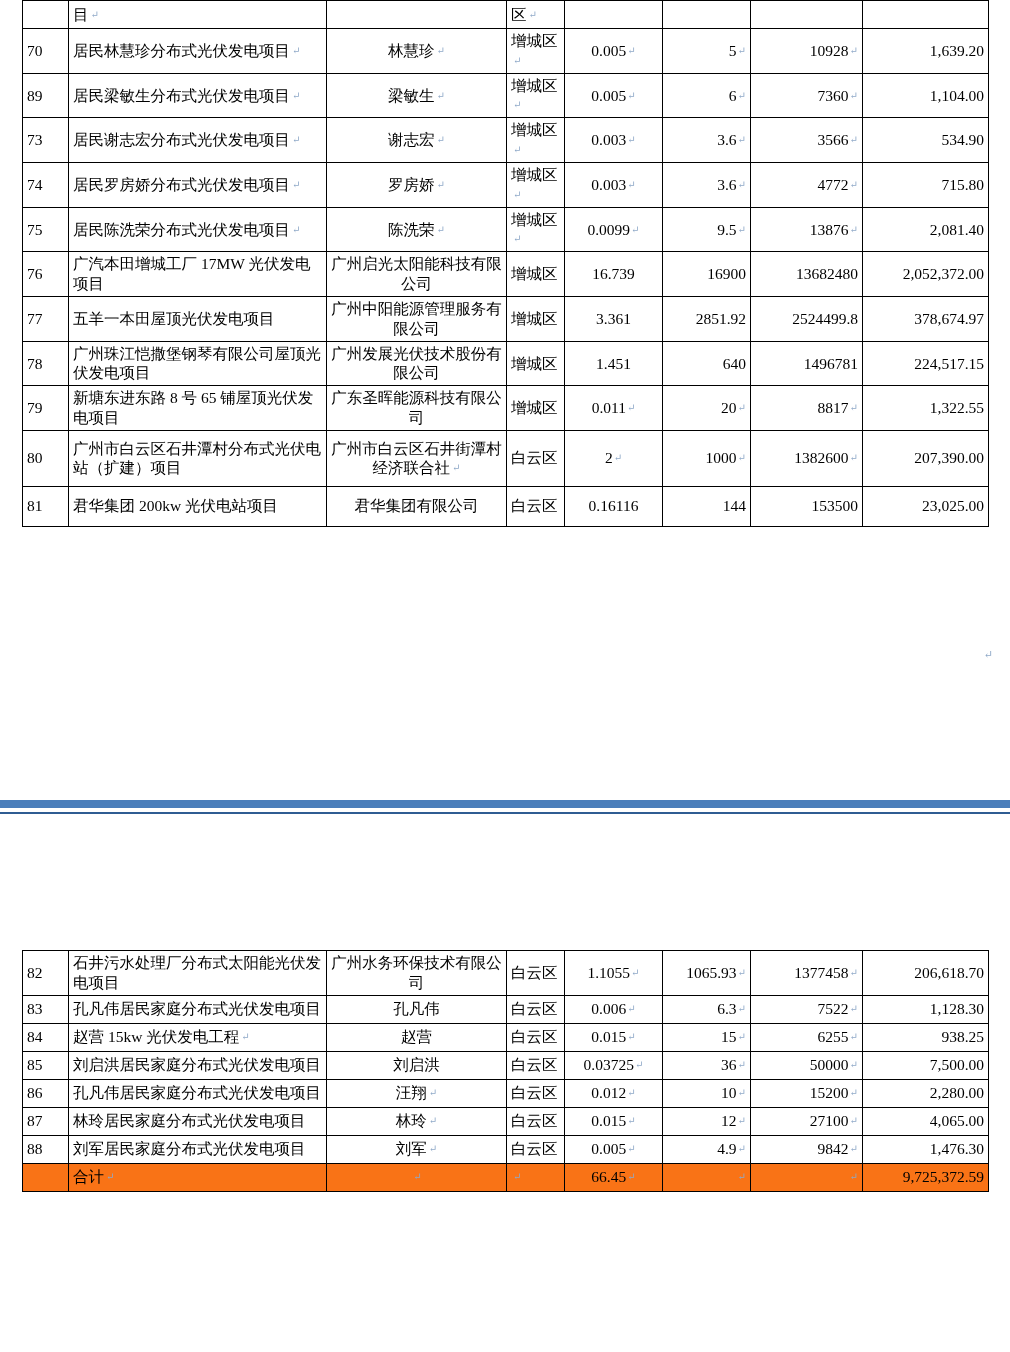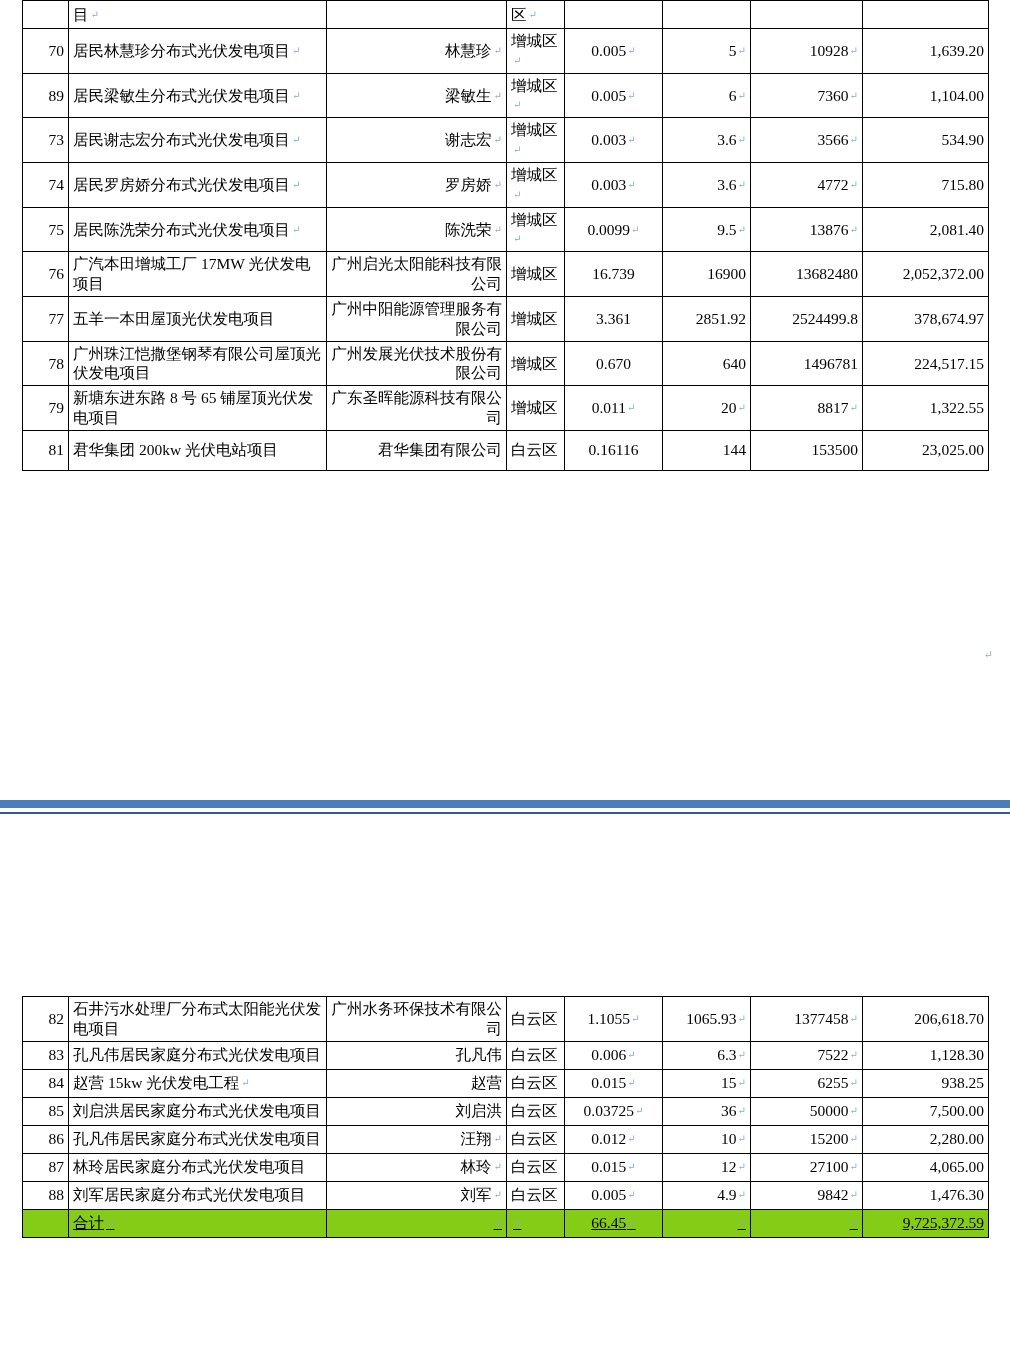--- a/index.html
+++ b/index.html
@@ -19,21 +19,21 @@
     position: relative;
     width: 1010px;
     height: 1352px;
   }
   .tbl-wrap {
     position: absolute;
     left: 22px;
     width: 966px;
   }
   .tbl-wrap.top { top: 0px; }
-  .tbl-wrap.bottom { top: 996px; }
+  .tbl-wrap.bottom { top: 950px; }
 
   table.doc {
     border-collapse: collapse;
     width: 966px;
     table-layout: fixed;
   }
   table.doc td {
     border: 1px solid #000;
     padding: 2px 4px;
     font-size: 15.5px;
@@ -44,23 +44,23 @@
   
   col.c-idx   { width: 46px; }
   col.c-name  { width: 258px; }
   col.c-owner { width: 180px; }
   col.c-area  { width: 58px; }
   col.c-cap   { width: 98px; }
   col.c-pw    { width: 88px; }
   col.c-gen   { width: 112px; }
   col.c-amt   { width: 126px; }
 
-  .idx   { text-align: right; }
+  .idx   { text-align: left; }
   .name  { text-align: left; }
-  .owner { text-align: right; }
+  .owner { text-align: center; }
   .area  { text-align: left; padding-left: 6px; }
   .num   { text-align: center; font-family: "Liberation Serif", serif; }
   .numr  { text-align: right; padding-right: 6px; }
   .numc  { text-align: center; margin-top: 24px; }
 
   
   .pm::after {
     content: "\21B5";
     font-size: 10px;
     color: #8fa9c8;
@@ -69,23 +69,22 @@
   }
   .pm-r::after {
     content: "\21B5";
     font-size: 10px;
     color: #8fa9c8;
     margin-left: 1px;
     vertical-align: 2px;
   }
 
   .total-row td {
-    background: #84cc16;
+    background: #f97316;
     height: 30px;
-    text-decoration: underline;
   }
   .total-label {
     text-align: left;
     padding-left: 38px;
   }
 
   
   .sep-bar {
     position: absolute;
     left: 0;
@@ -214,37 +213,47 @@
           <td class="numr">2851.92</td>
           <td class="numr">2524499.8</td>
           <td class="numr">378,674.97</td>
         </tr>
 
         <tr>
           <td class="idx">78</td>
           <td class="name">广州珠江恺撒堡钢琴有限公司屋顶光伏发电项目</td>
           <td class="owner">广州发展光伏技术股份有限公司</td>
           <td class="area">增城区</td>
-          <td class="numc">0.670</td>
+          <td class="numc">1.451</td>
           <td class="numr">640</td>
           <td class="numr">1496781</td>
           <td class="numr">224,517.15</td>
         </tr>
 
         <tr>
           <td class="idx">79</td>
           <td class="name">新塘东进东路 8 号 65 铺屋顶光伏发电项目</td>
           <td class="owner">广东圣晖能源科技有限公司</td>
           <td class="area">增城区</td>
           <td class="numc pm-r">0.011</td>
           <td class="numr pm-r">20</td>
           <td class="numr pm-r">8817</td>
           <td class="numr">1,322.55</td>
         </tr>
 
+        <tr style="height:56px">
+          <td class="idx">80</td>
+          <td class="name">广州市白云区石井潭村分布式光伏电站（扩建）项目</td>
+          <td class="owner pm">广州市白云区石井街潭村经济联合社</td>
+          <td class="area">白云区</td>
+          <td class="numc pm-r">2</td>
+          <td class="numr pm-r">1000</td>
+          <td class="numr pm-r">1382600</td>
+          <td class="numr">207,390.00</td>
+        </tr>
 
         <tr style="height:40px">
           <td class="idx">81</td>
           <td class="name">君华集团 200kw 光伏电站项目</td>
           <td class="owner">君华集团有限公司</td>
           <td class="area">白云区</td>
           <td class="numc">0.16116</td>
           <td class="numr">144</td>
           <td class="numr">153500</td>
           <td class="numr">23,025.00</td>

